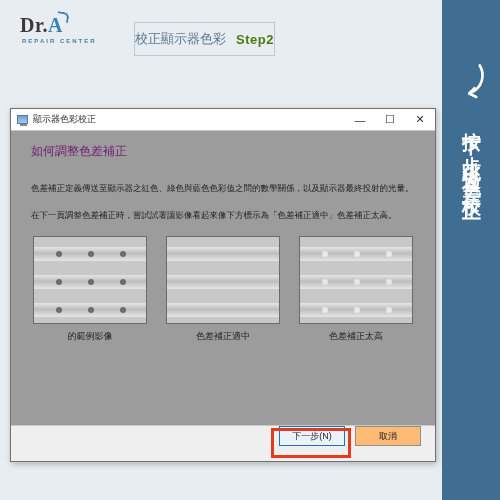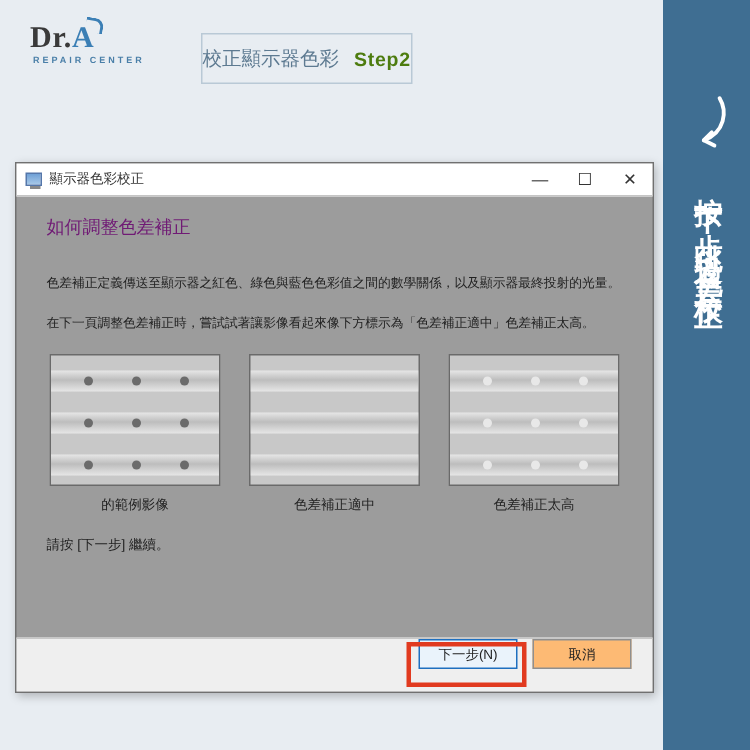--- a/index.html
+++ b/index.html
@@ -307,21 +307,20 @@
             <div class="dot" style="left:54px;top:42px;background:#e8e8e8"></div>
             <div class="dot" style="left:86px;top:42px;background:#e8e8e8"></div>
           <div class="dot" style="left:22px;top:70px;background:#e8e8e8"></div>
             <div class="dot" style="left:54px;top:70px;background:#e8e8e8"></div>
             <div class="dot" style="left:86px;top:70px;background:#e8e8e8"></div>
         </div>
         <div class="sample-caption">色差補正太高</div>
       </div>
     </div>
 
-    <div class="hint">請按 [下一步] 繼續。</div>
   </div>
 
   <div class="footer">
     <div class="btn primary">下一步(N)</div>
     <div class="btn">取消</div>
   </div>
 
   <div class="highlight-next"></div>
 </div>
 

